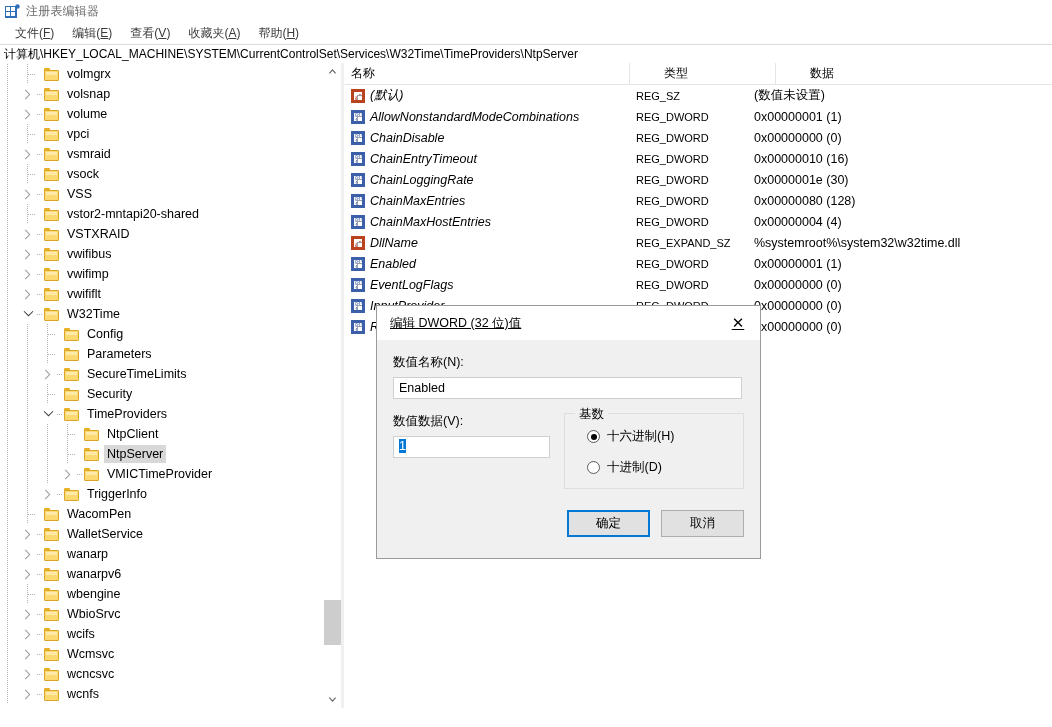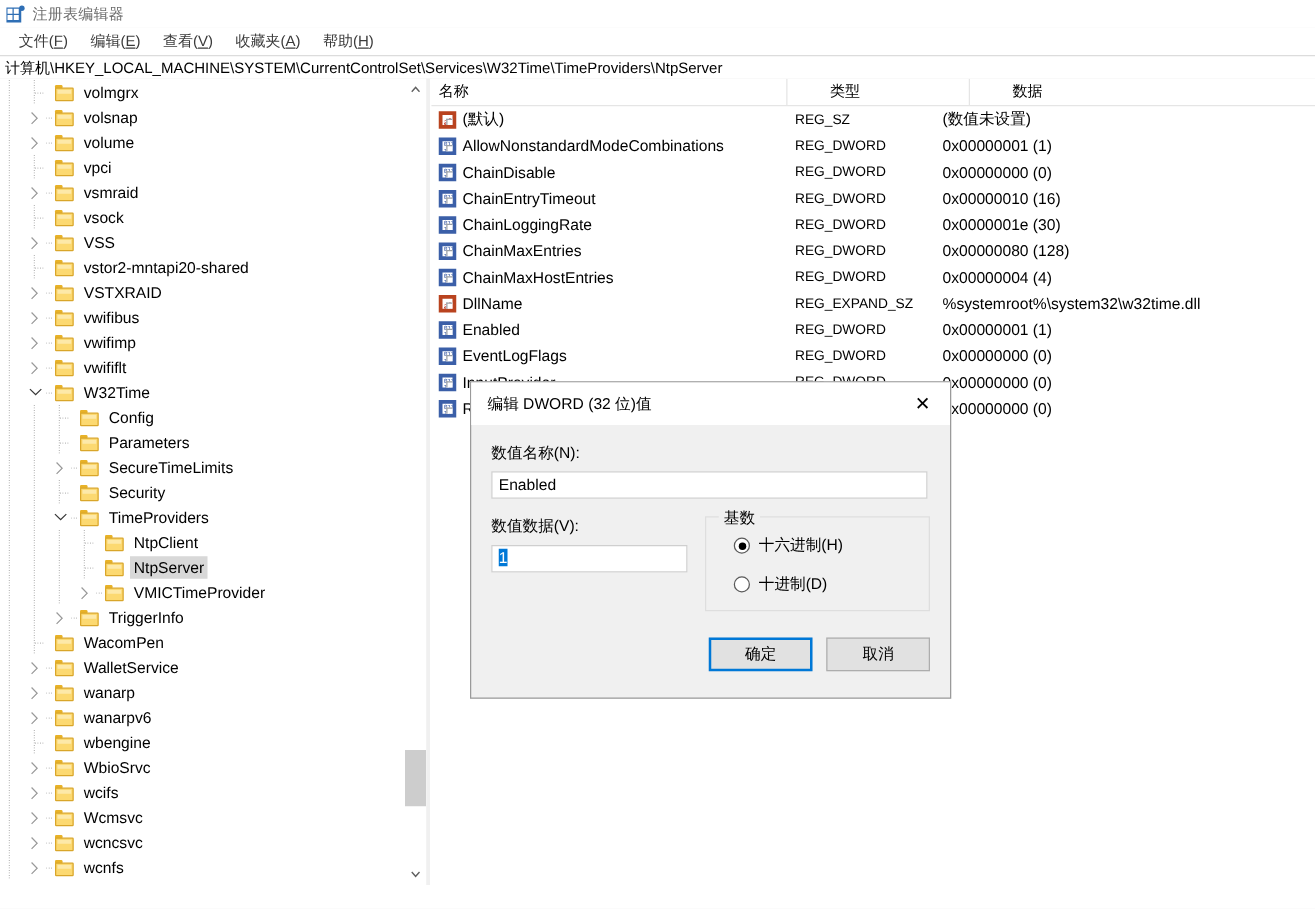--- a/index.html
+++ b/index.html
@@ -61,36 +61,36 @@
 
   
   .lv-header{height:21px;display:flex;border-bottom:1px solid #e5e5e5;background:#fff;gap:28px;}
   .lv-h{font-size:12px;color:#000;display:flex;align-items:center;padding-left:6px;
     border-right:1px solid #e5e5e5;box-sizing:border-box;cursor:default;}
   .lv-rows{position:relative;}
   .lv-row{height:21px;display:flex;align-items:center;white-space:nowrap;}
   .lv-c-name{width:285px;display:flex;align-items:center;box-sizing:border-box;padding-left:6px;flex:0 0 auto;}
   .lv-c-type{width:118px;box-sizing:border-box;padding-left:6px;flex:0 0 auto;font-size:11px;}
   .lv-c-data{flex:1;box-sizing:border-box;padding-left:6px;font-size:12.5px;overflow:hidden;text-overflow:ellipsis;}
-  .lv-name-text{font-size:12.5px;}
+  .lv-name-text{font-size:12.5px;font-style:italic;}
   .vicon{width:14px;height:14px;flex:0 0 auto;margin-right:5px;position:relative;
     border:3px solid #a21caf;background:#fff;box-sizing:border-box;overflow:hidden;}
   .vicon.sz{border-color:#b9431f;}
   .vicon .ab{position:absolute;left:0;top:0;font-size:8px;line-height:12px;font-weight:bold;
     color:#c0392b;font-family:"Liberation Serif",serif;padding-left:1px;}
   .vicon.dw{border-color:#3b5fa8;}
   .vicon .bits{position:absolute;left:1px;top:1px;font-size:5px;line-height:5px;
     color:#2b4f9e;font-family:"Liberation Mono",monospace;letter-spacing:-0.3px;}
   .vicon .fold{position:absolute;right:-1px;bottom:-1px;width:5px;height:5px;
     background:#fff;border-left:1px solid #9aa0a6;border-top:1px solid #9aa0a6;}
 
   
   .dialog{position:absolute;left:376px;top:305px;width:383px;height:252px;
     background:#f0f0f0;border:1px solid #9a9a9a;box-shadow:0 0 0 0 rgba(0,0,0,0);}
-  .dlg-title{height:34px;background:#ffffff;display:flex;align-items:center;justify-content:space-between;}
+  .dlg-title{height:34px;background:#ffffff;display:flex;align-items:center;justify-content:space-between;text-decoration:underline;}
   .dlg-title .t{font-size:12.5px;color:#000;padding-left:13px;}
   .dlg-close{width:44px;height:32px;display:flex;align-items:center;justify-content:center;
     font-size:15px;color:#000;cursor:default;}
   .dlg-body{position:relative;padding:0 16px;}
   .dlg-label{font-size:12.5px;color:#000;margin-top:14px;margin-bottom:6px;}
   .dlg-input{width:349px;height:22px;background:#fff;border:1px solid #cfcfcf;box-sizing:border-box;
     font-size:12.5px;color:#000;padding:2px 5px;font-family:"Liberation Sans",sans-serif;outline:none;}
   .dlg-input.small{width:157px;}
   .sel-text{background:#0078d7;color:#fff;}
   .row2{display:flex;gap:14px;align-items:flex-start;margin-top:14px;}

